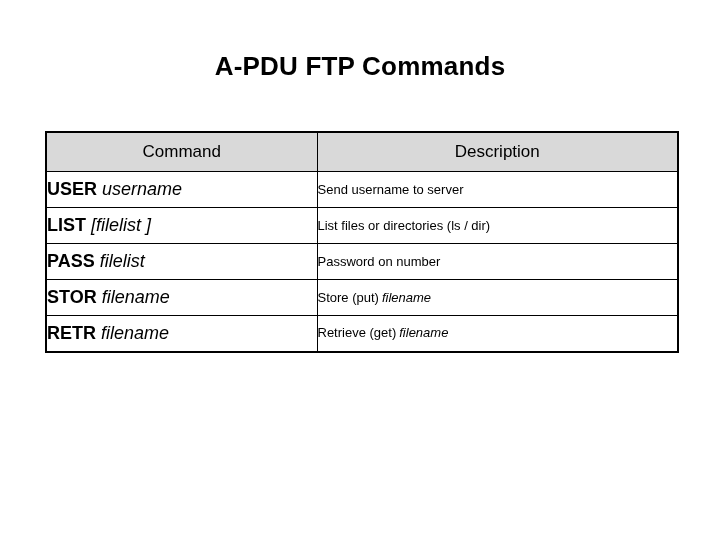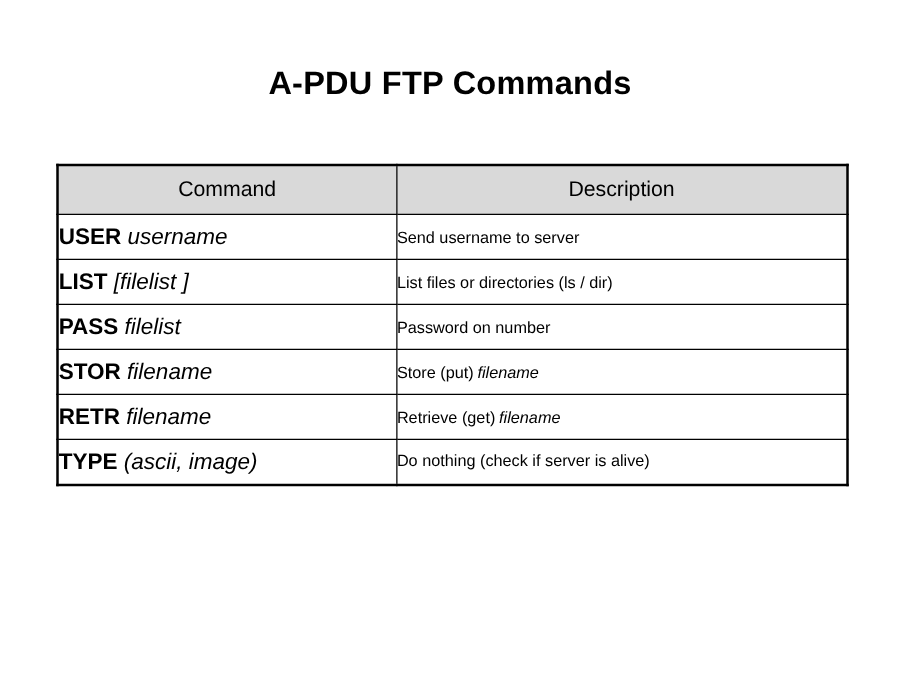--- a/index.html
+++ b/index.html
@@ -136,19 +136,15 @@
           <td class="cell-description"><span>Password on number</span></td>
         </tr>
         <tr>
           <td class="cell-command"><span class="cmd-name">STOR</span><span class="cmd-gap"></span><span class="cmd-arg">filename</span></td>
           <td class="cell-description"><span>Store (put)</span><span class="desc-gap"></span><span class="desc-em">filename</span></td>
         </tr>
         <tr>
           <td class="cell-command"><span class="cmd-name">RETR</span><span class="cmd-gap"></span><span class="cmd-arg">filename</span></td>
           <td class="cell-description"><span>Retrieve (get)</span><span class="desc-gap"></span><span class="desc-em">filename</span></td>
         </tr>
-        <tr>
-          <td class="cell-command"><span class="cmd-name">TYPE</span><span class="cmd-gap"></span><span class="cmd-arg">(ascii, image)</span></td>
-          <td class="cell-description"><span>Do nothing (check if server is alive)</span></td>
-        </tr>
       </tbody>
   </table>
 </div>
 
 </body></html>

